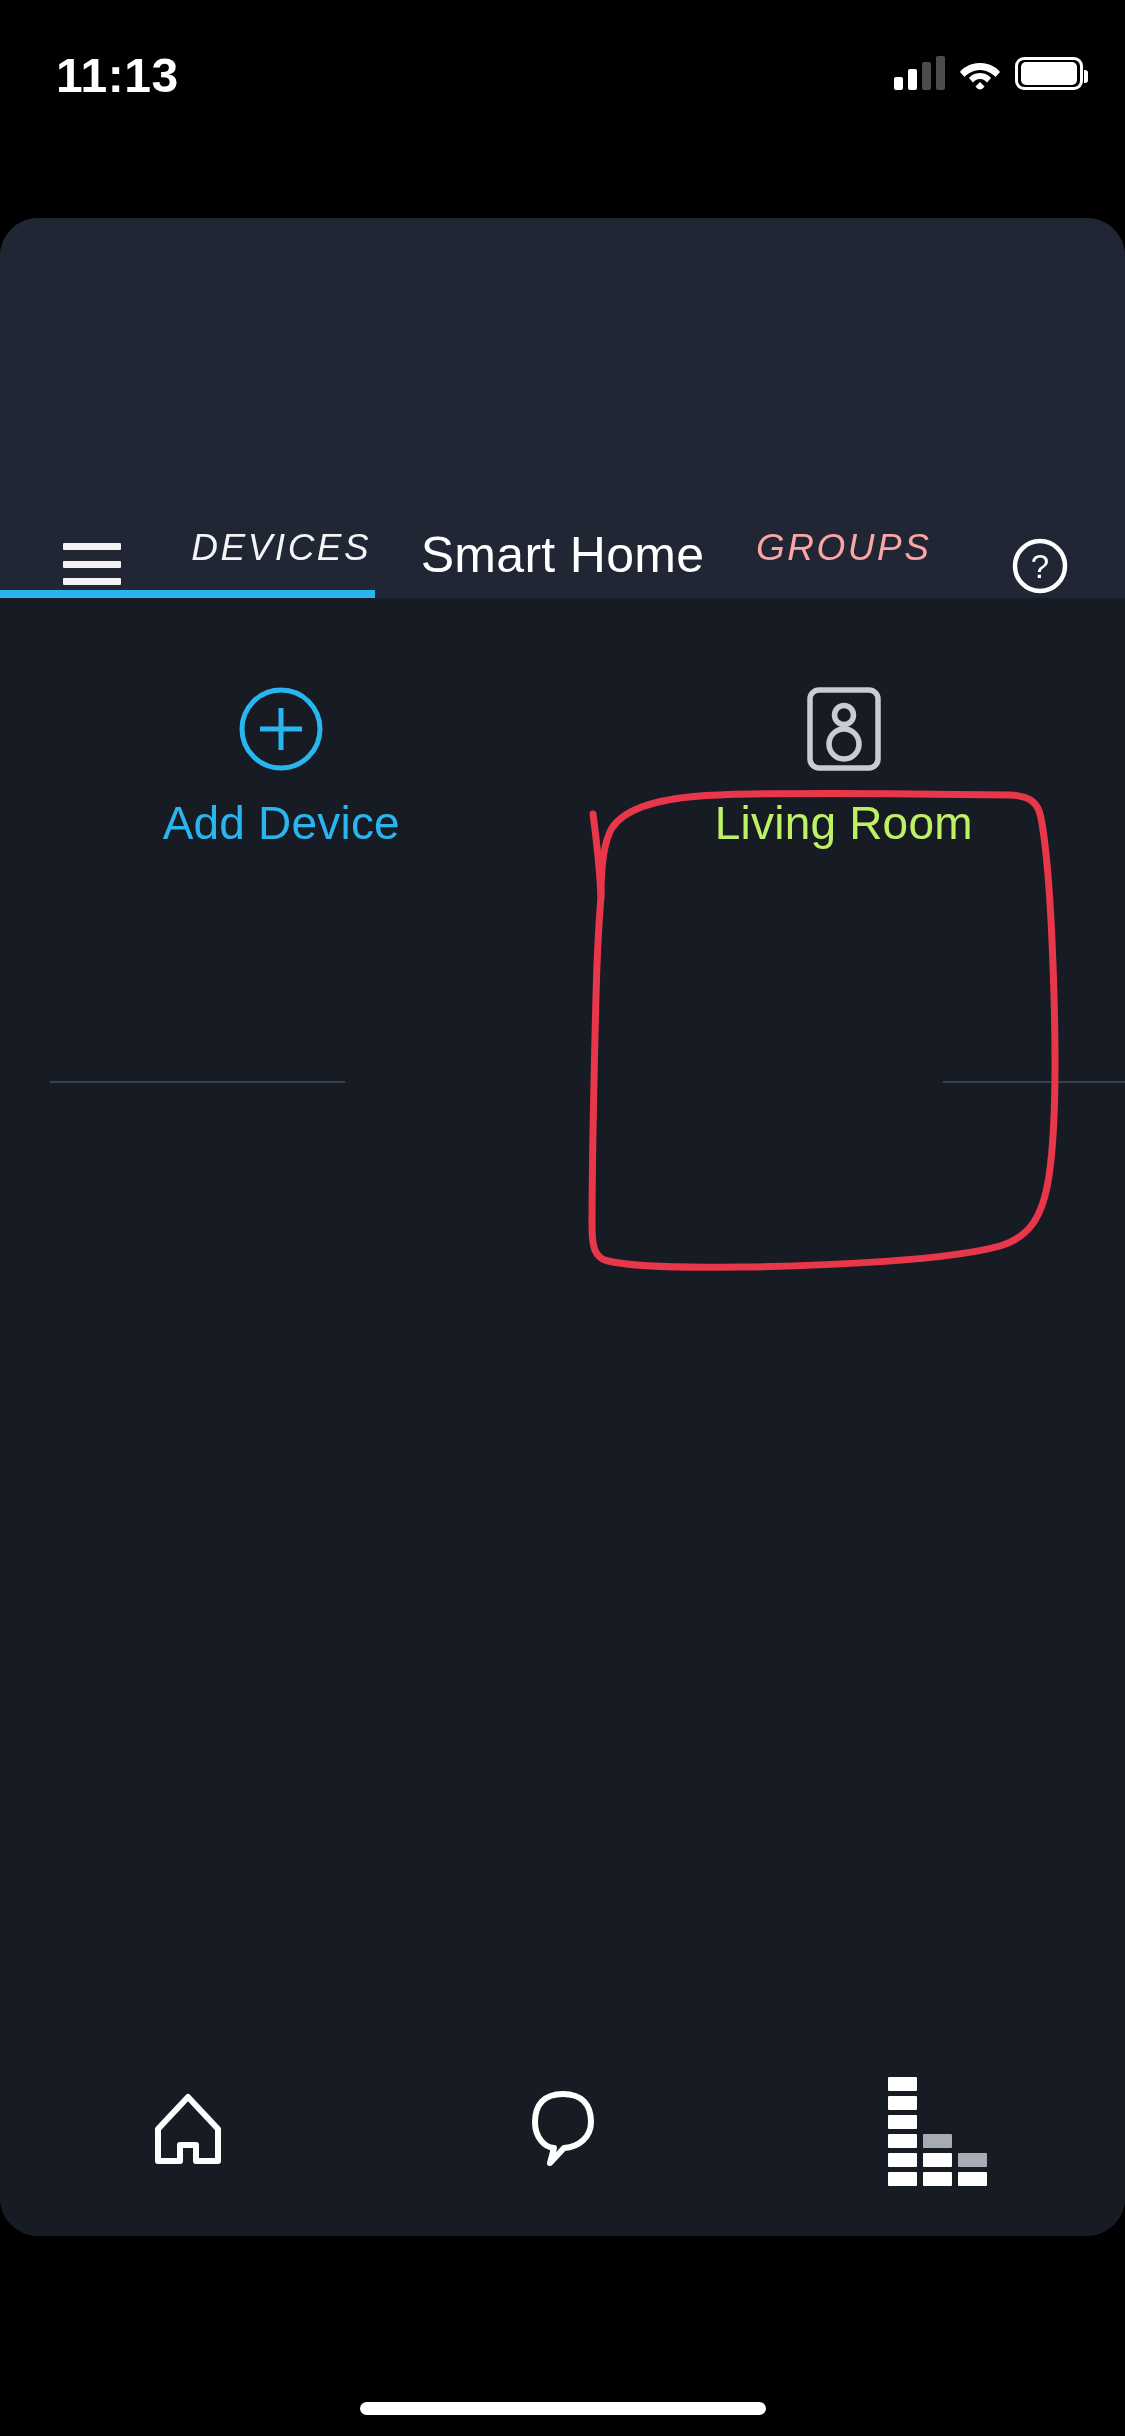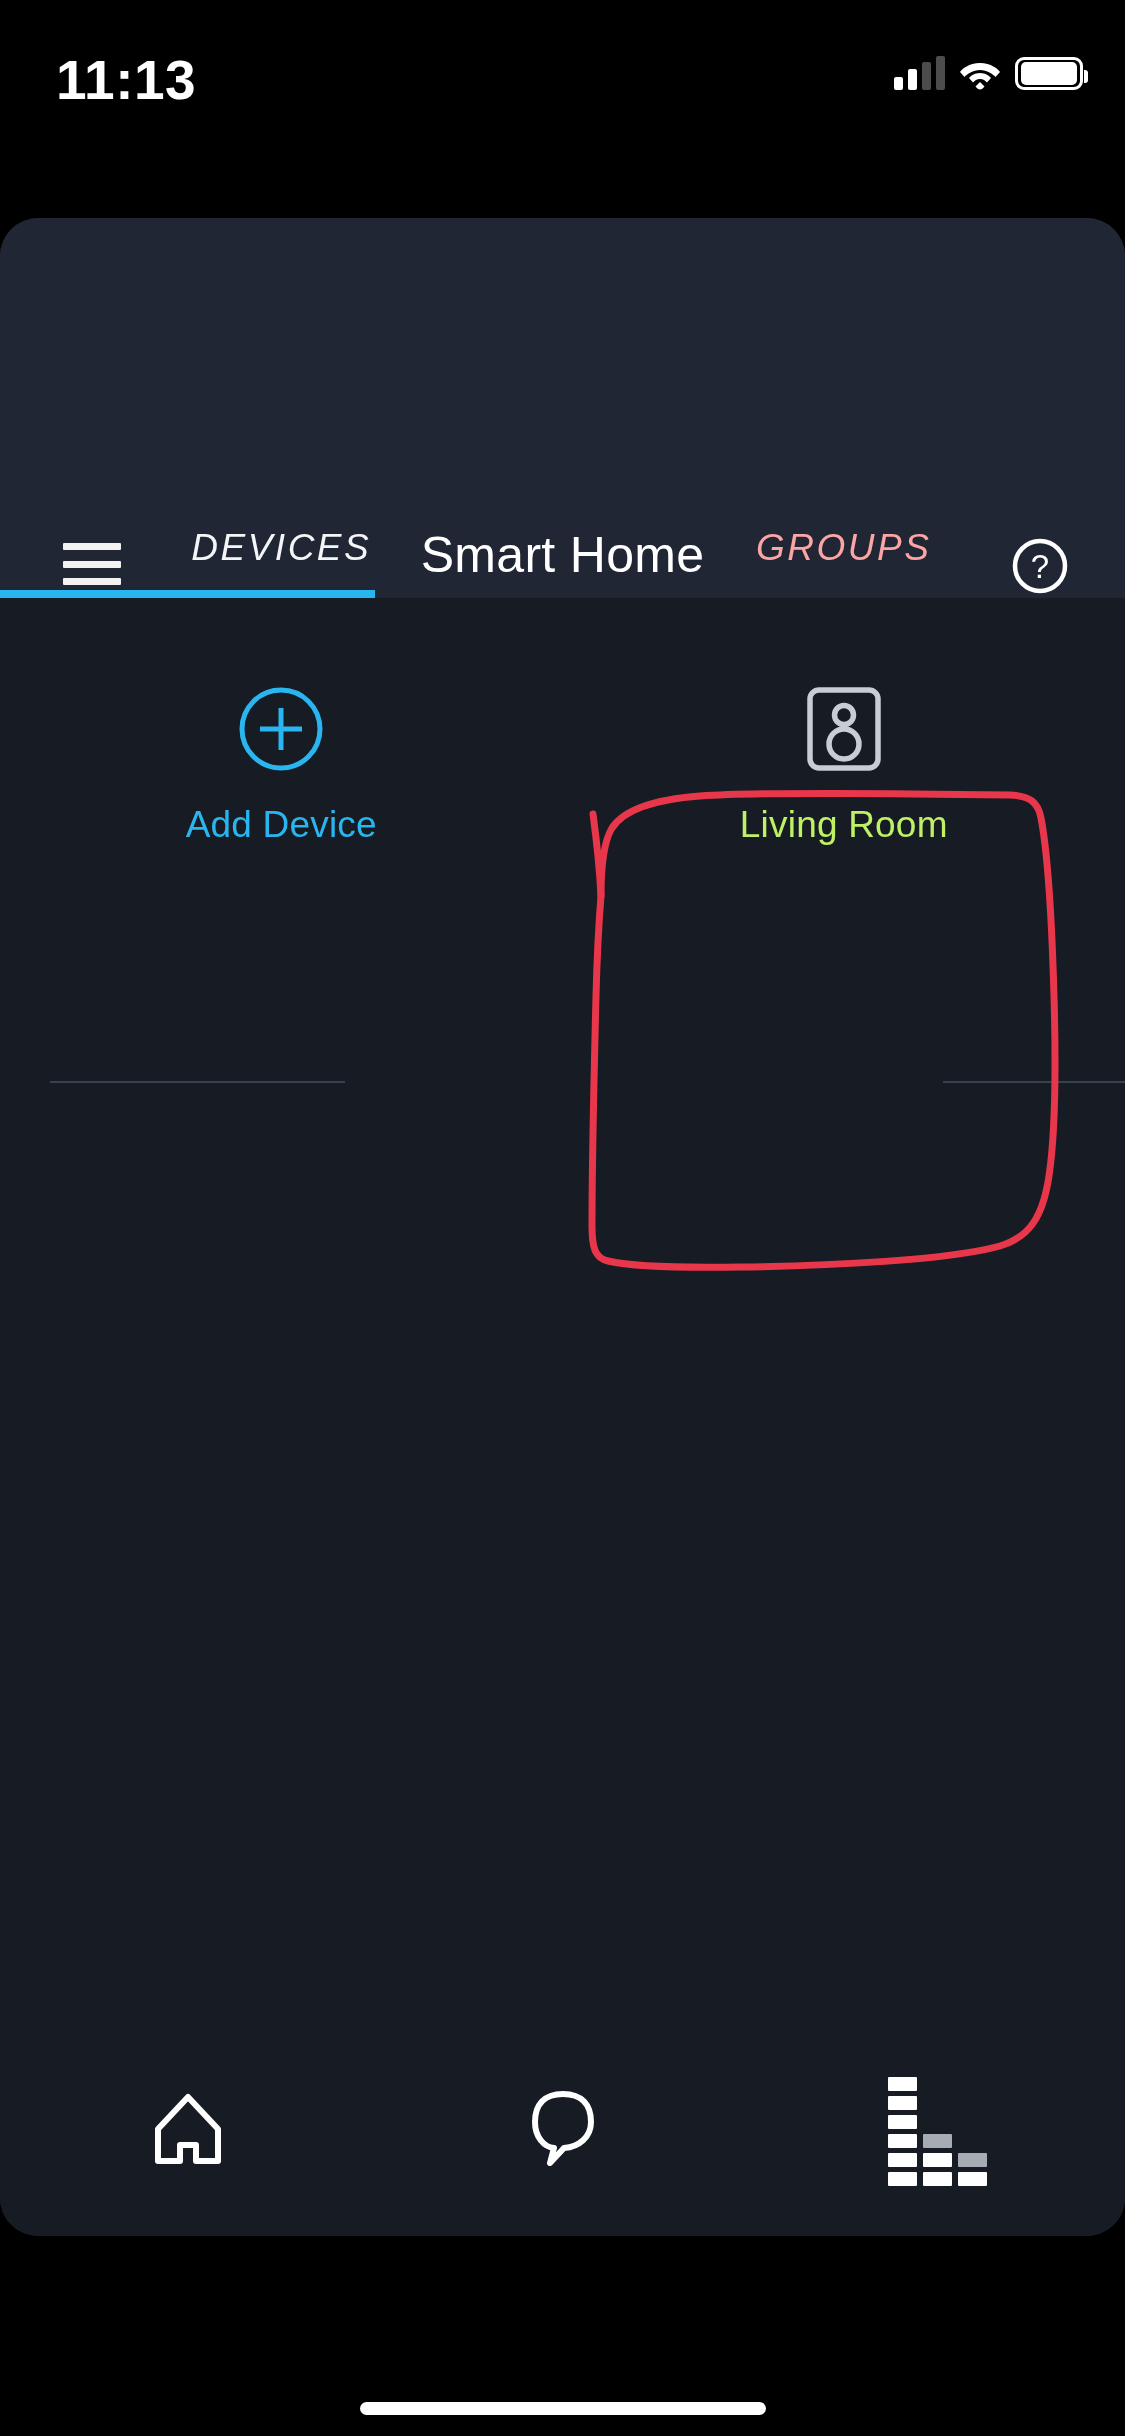--- a/index.html
+++ b/index.html
@@ -11,21 +11,21 @@
   }
   #screen { position:relative; width:1125px; height:2436px; background:#000; }
 
   
   .statusbar {
     position:absolute; top:0; left:0; width:1125px; height:145px;
     background:#000;
   }
   .sb-time {
     position:absolute; left:56px; top:48px;
-    font-size:55px; font-weight:600; color:#fff;
+    font-size:48px; font-weight:600; color:#fff;
     letter-spacing:0.5px;
   }
   .sb-right {
     position:absolute; right:42px; top:44px;
     display:flex; align-items:flex-end; gap:14px; height:46px;
   }
   .signal { display:flex; align-items:flex-end; gap:5px; height:34px; }
   .signal i { display:block; width:9px; background:#fff; border-radius:2px; }
   .signal i:nth-child(1){ height:13px; }
   .signal i:nth-child(2){ height:21px; }
@@ -98,21 +98,21 @@
     position:absolute; left:0; top:0; width:1125px; height:485px;
     display:flex;
   }
   .tile {
     position:relative; width:50%; height:100%;
     display:flex; flex-direction:column; align-items:center; justify-content:flex-start;
     padding-top:83px;
   }
   .tile-icon { height:95px; display:flex; align-items:center; justify-content:center; }
   .tile-label {
-    margin-top:28px; font-size:37px; font-weight:400; letter-spacing:0.2px;
+    margin-top:20px; font-size:46px; font-weight:400; letter-spacing:0.2px;
   }
   .tile-label.add { color:#29b6f0; }
   .tile-label.device { color:#bef264; }
   .tile-divider {
     position:absolute; bottom:0; height:2px; background:#39414f;
   }
   .tile-divider.left { left:50px; width:295px; }
   .tile-divider.right { left:380px; width:313px; }
 
   .skills-link {

